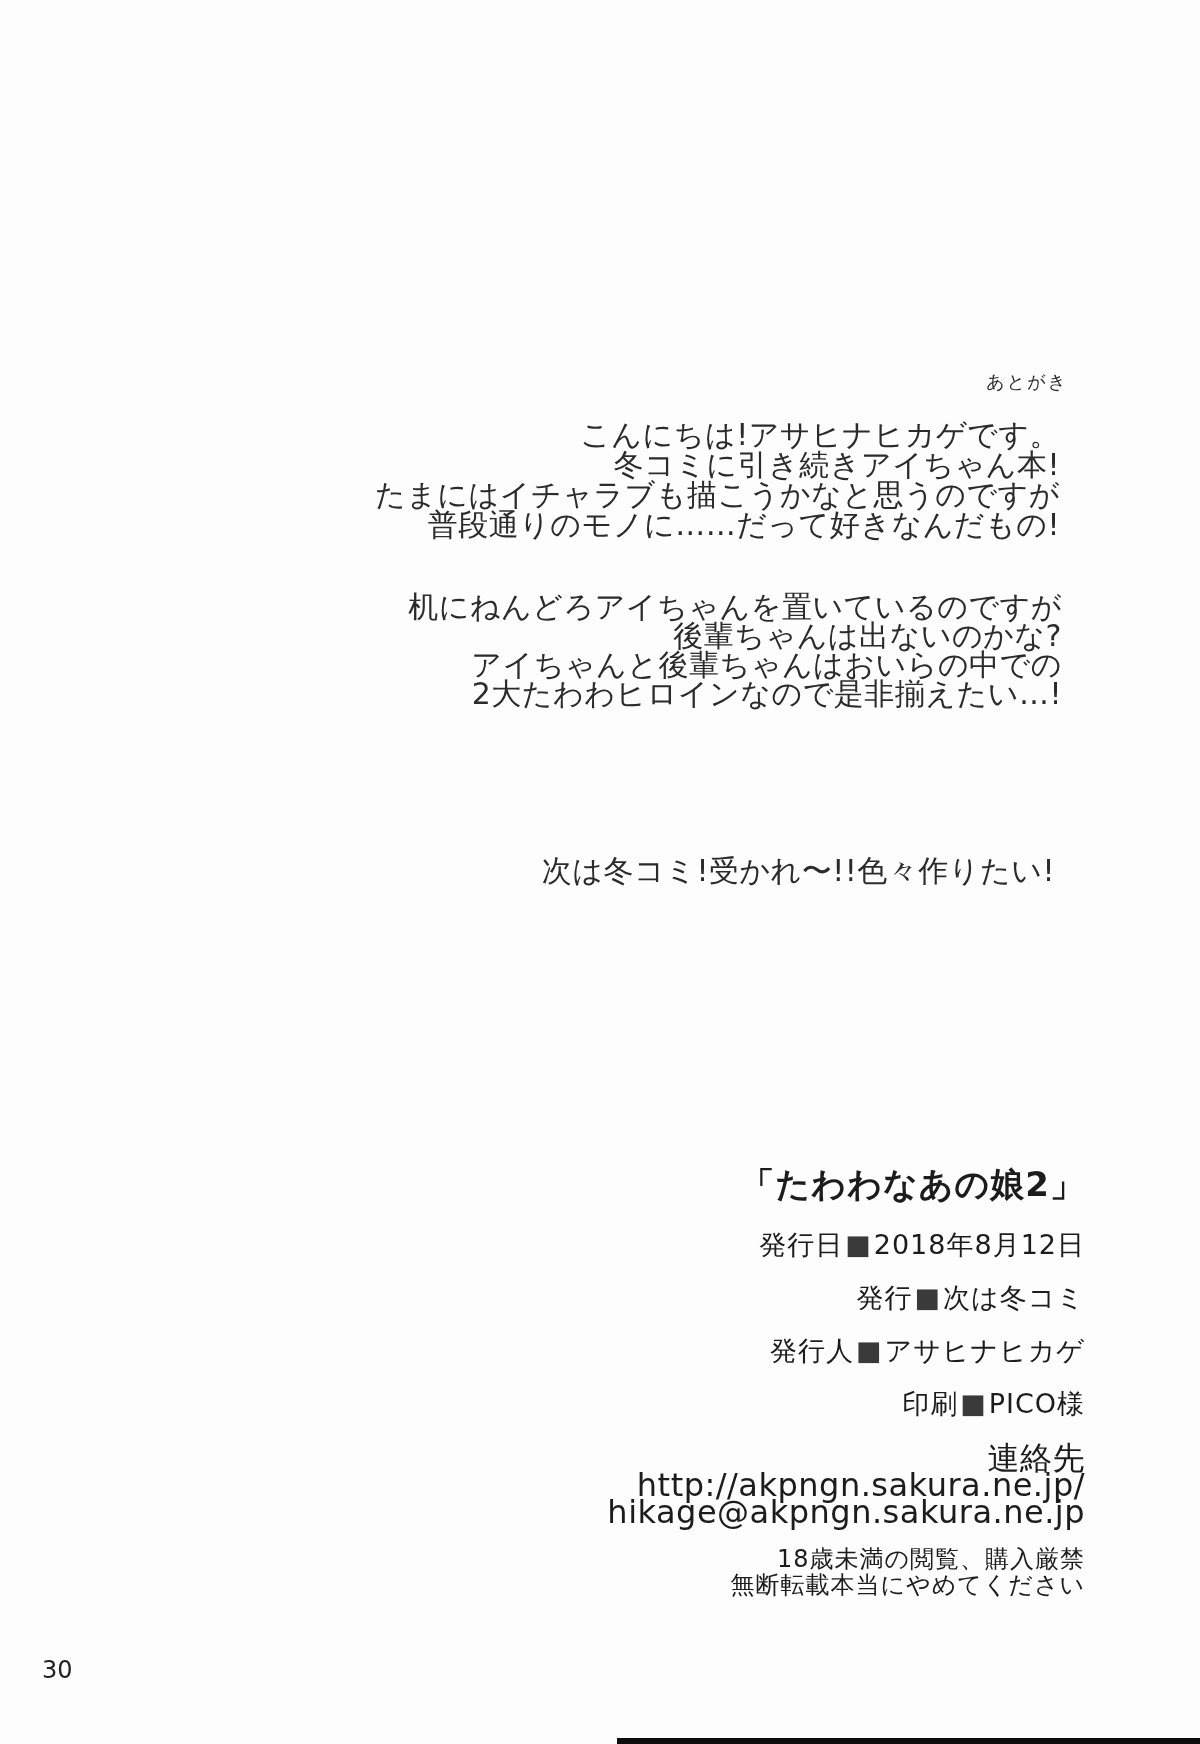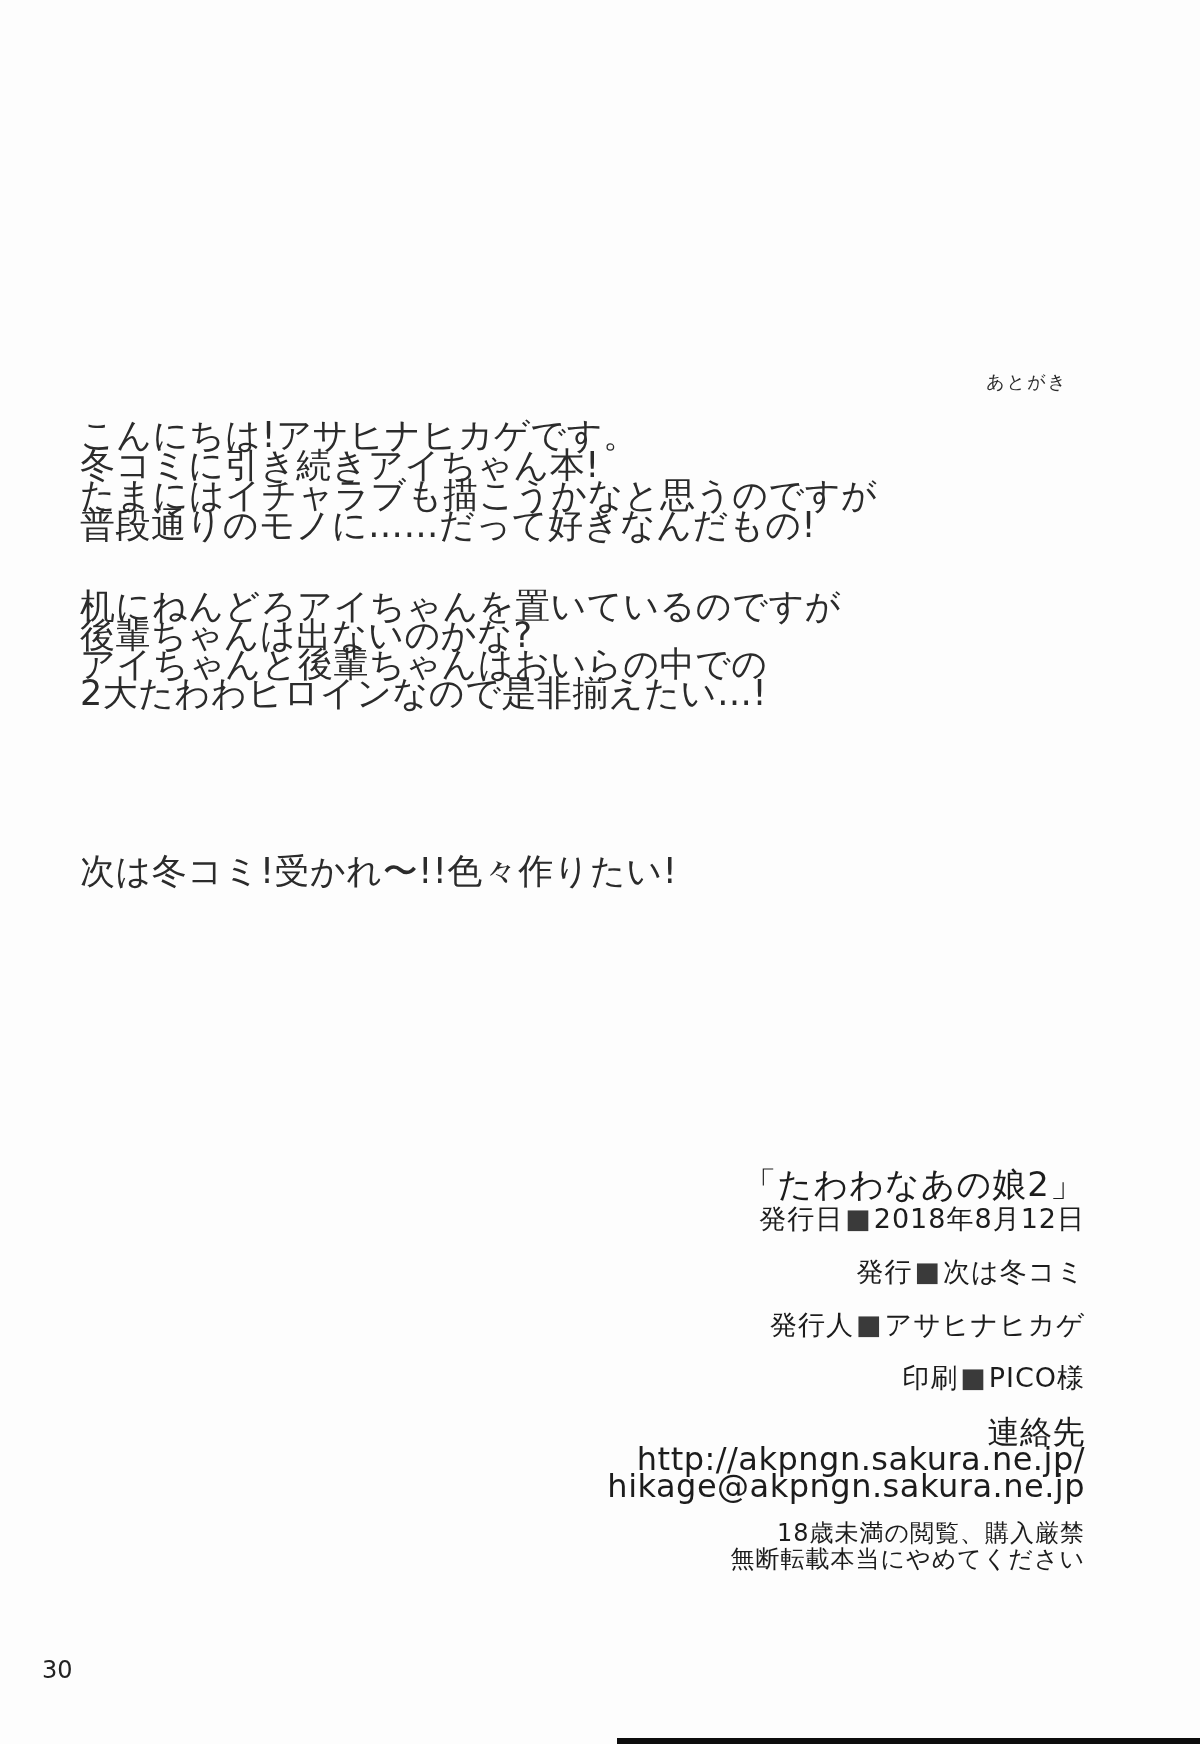--- a/index.html
+++ b/index.html
@@ -24,43 +24,44 @@
     right: 132px;
     font-size: 18px;
     line-height: 32px;
     color: #2b2b2b;
     letter-spacing: 2px;
     margin-top: 6px;
   }
   .hw {
     position: absolute;
     left: 80px;
-    text-align: left;
-    font-size: 35px;
+    text-align: right;
+    font-size: 30px;
     color: #2b2b2b;
     letter-spacing: 0.5px;
     white-space: nowrap;
   }
   .para1 { top: 420px; right: 140px; line-height: 30px; }
   .para2 { top: 592px; right: 138px; line-height: 29px; }
   .closing { top: 855px; right: 145px; line-height: 32px; }
 
   
   .colophon {
     position: absolute;
     top: 1164px;
     right: 115px;
     left: 100px;
     text-align: right;
     color: #1c1c1c;
   }
   .book-title {
     font-size: 34px;
     line-height: 40px;
-    font-weight: 400;
+    margin-bottom: 26px;
+    font-weight: 700;
     letter-spacing: 1px;
   }
   .colophon .entry {
     font-size: 27px;
     line-height: 30px;
     margin-bottom: 23px;
     font-weight: 500;
     letter-spacing: 1px;
     white-space: nowrap;
   }

